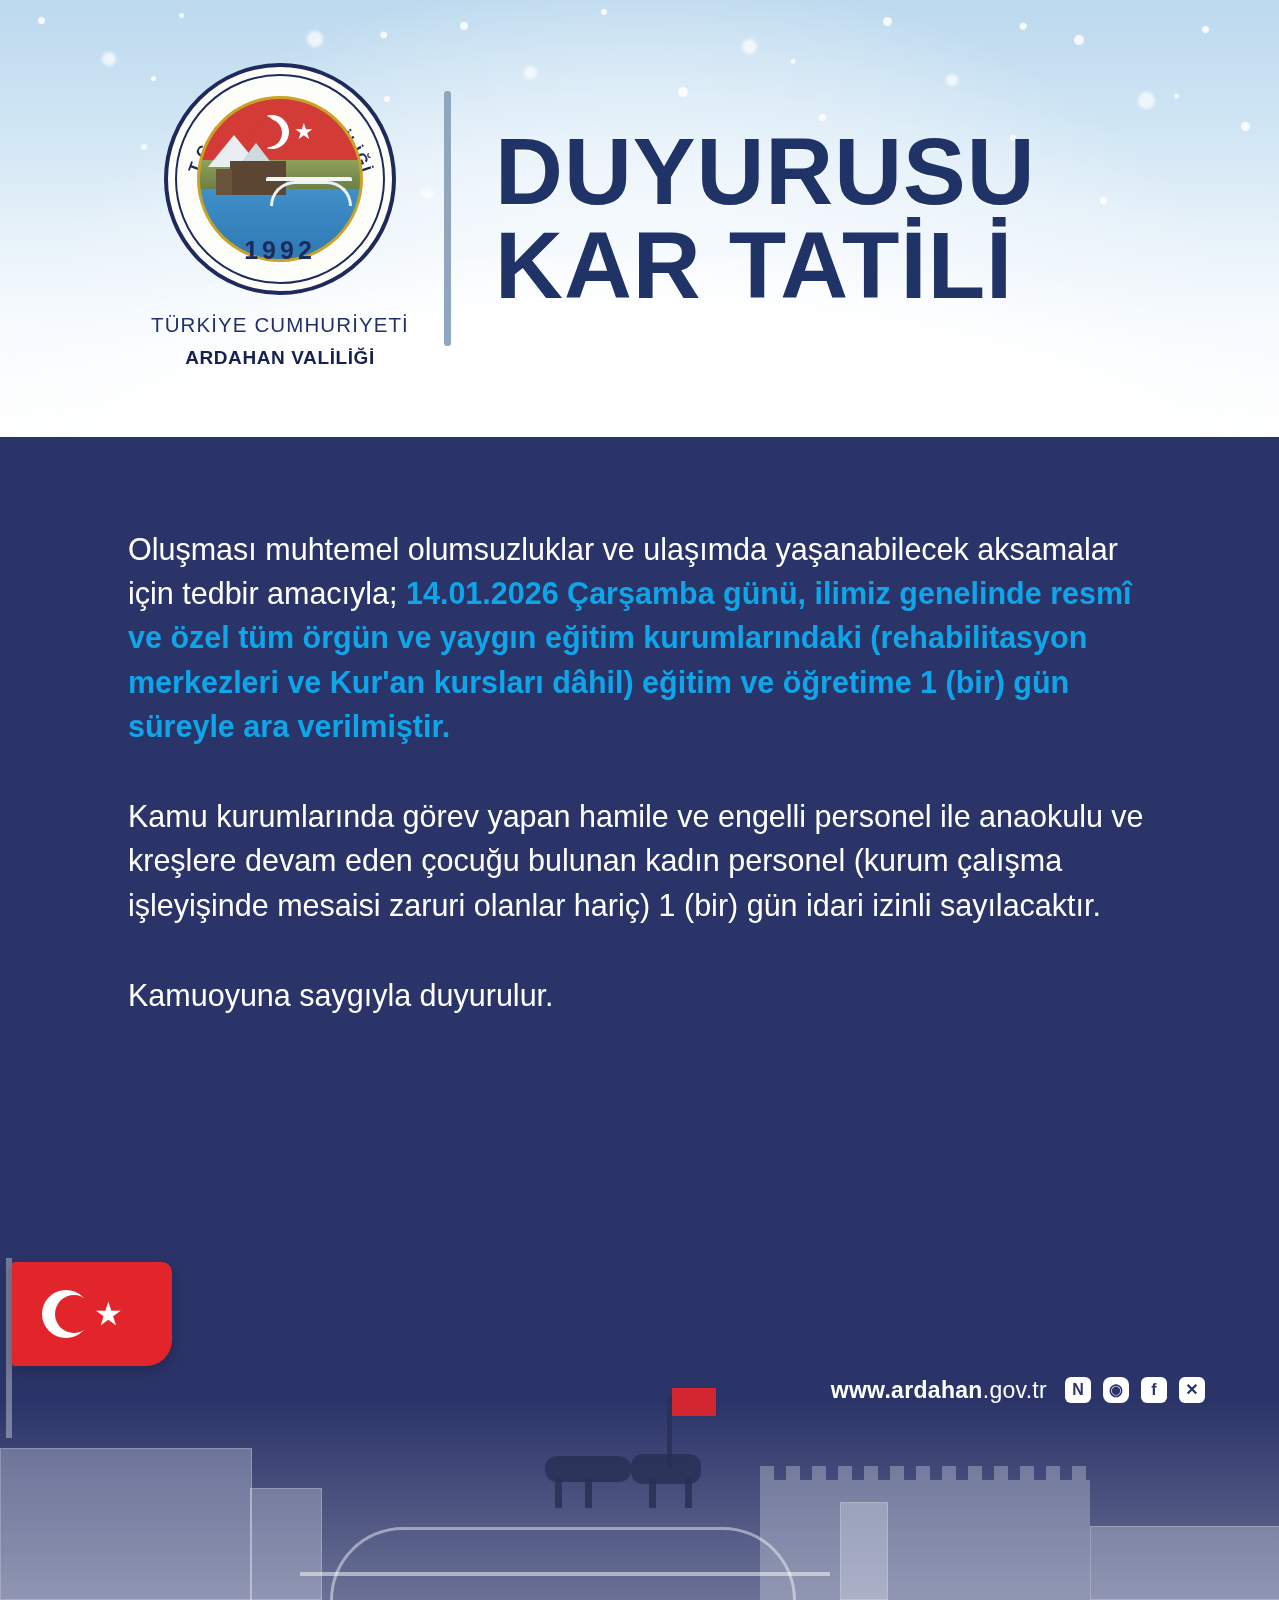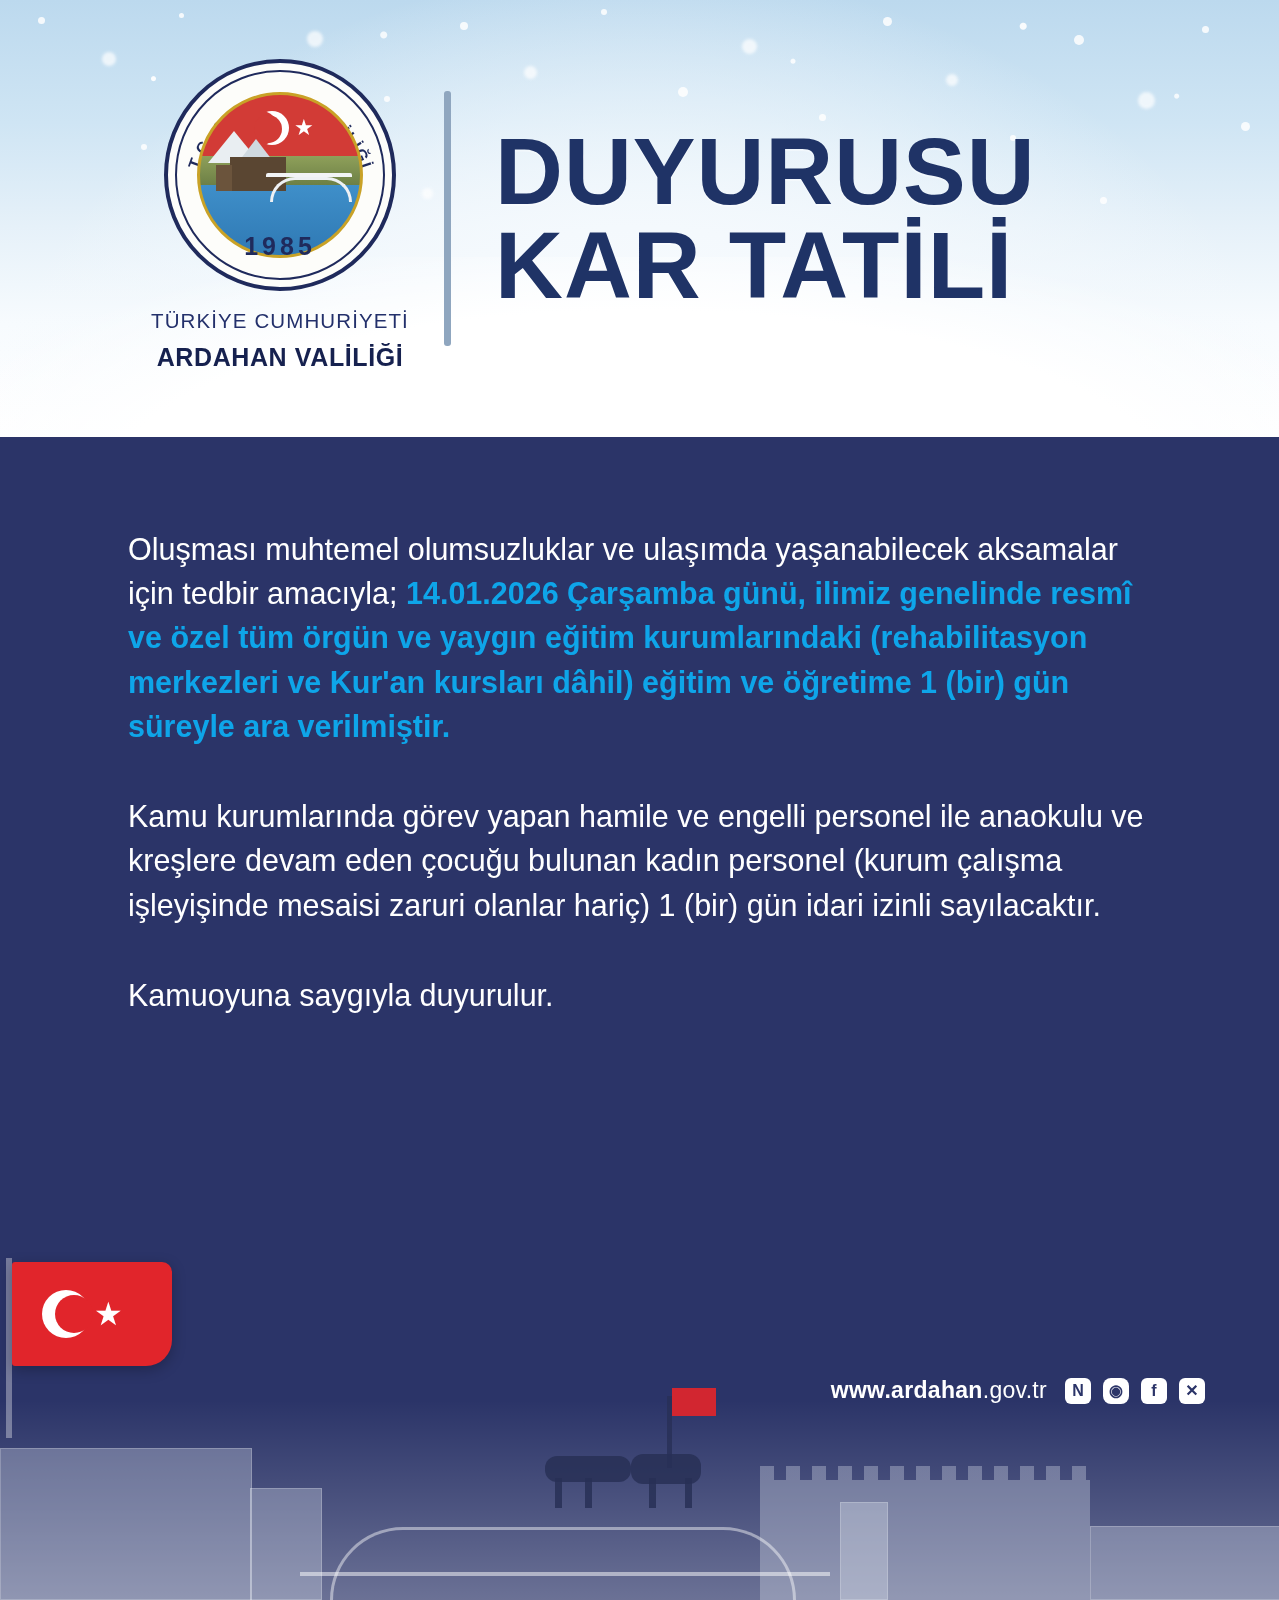--- a/index.html
+++ b/index.html
@@ -211,21 +211,21 @@
   }
   .logo-caption-top {
     margin-top: 18px;
     font-size: 20.5px;
     letter-spacing: 1.1px;
     color: #23306b;
     font-weight: 500;
   }
   .logo-caption-bottom {
     margin-top: 10px;
-    font-size: 25px;
+    font-size: 19px;
     letter-spacing: 0.6px;
     color: #16214f;
     font-weight: bold;
   }
 
   
   .divider {
     width: 7px;
     height: 255px;
     background: #8fa6bf;
@@ -409,21 +409,21 @@
     background: #e1252b;
     opacity: 0.92;
   }
 
   
   .footer-links {
     position: absolute;
     right: 74px;
     bottom: 196px;
     display: flex;
-    align-items: center;
+    align-items: flex-start;
     gap: 12px;
   }
   .weburl {
     color: #ffffff;
     font-size: 23px;
     font-weight: bold;
     letter-spacing: 0.3px;
     margin-right: 6px;
   }
   .weburl .thin { font-weight: 400; }
@@ -489,21 +489,21 @@
             </text>
           </svg>
           <div class="seal-core">
             <div class="moon"></div>
             <div class="star">★</div>
             <div class="mount"></div>
             <div class="mount2"></div>
             <div class="building"></div>
             <div class="bridge"></div>
           </div>
-          <div class="seal-year">1985</div>
+          <div class="seal-year">1992</div>
         </div>
         <div class="logo-caption-top">TÜRKİYE CUMHURİYETİ</div>
         <div class="logo-caption-bottom">ARDAHAN VALİLİĞİ</div>
       </div>
 
       <div class="divider"></div>
 
       <div class="title">
         <div>DUYURUSU</div>
         <div>KAR TATİLİ</div>

